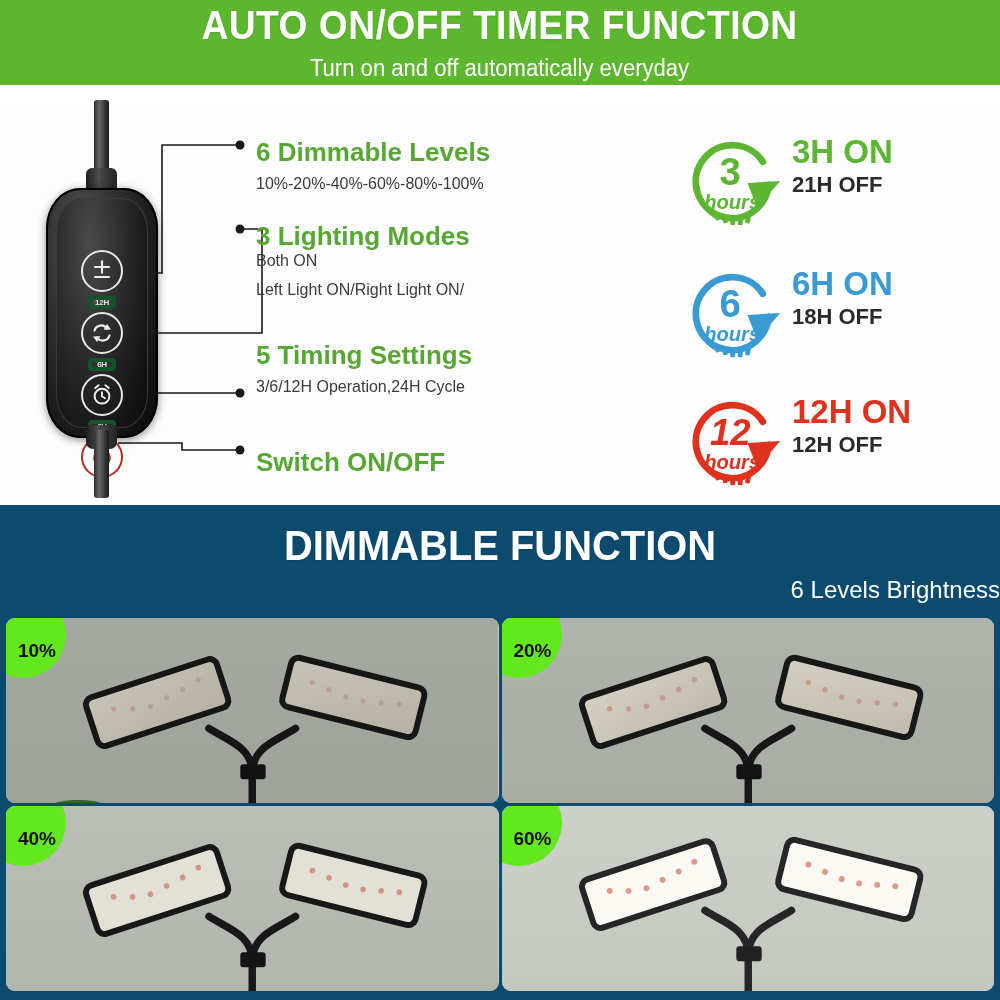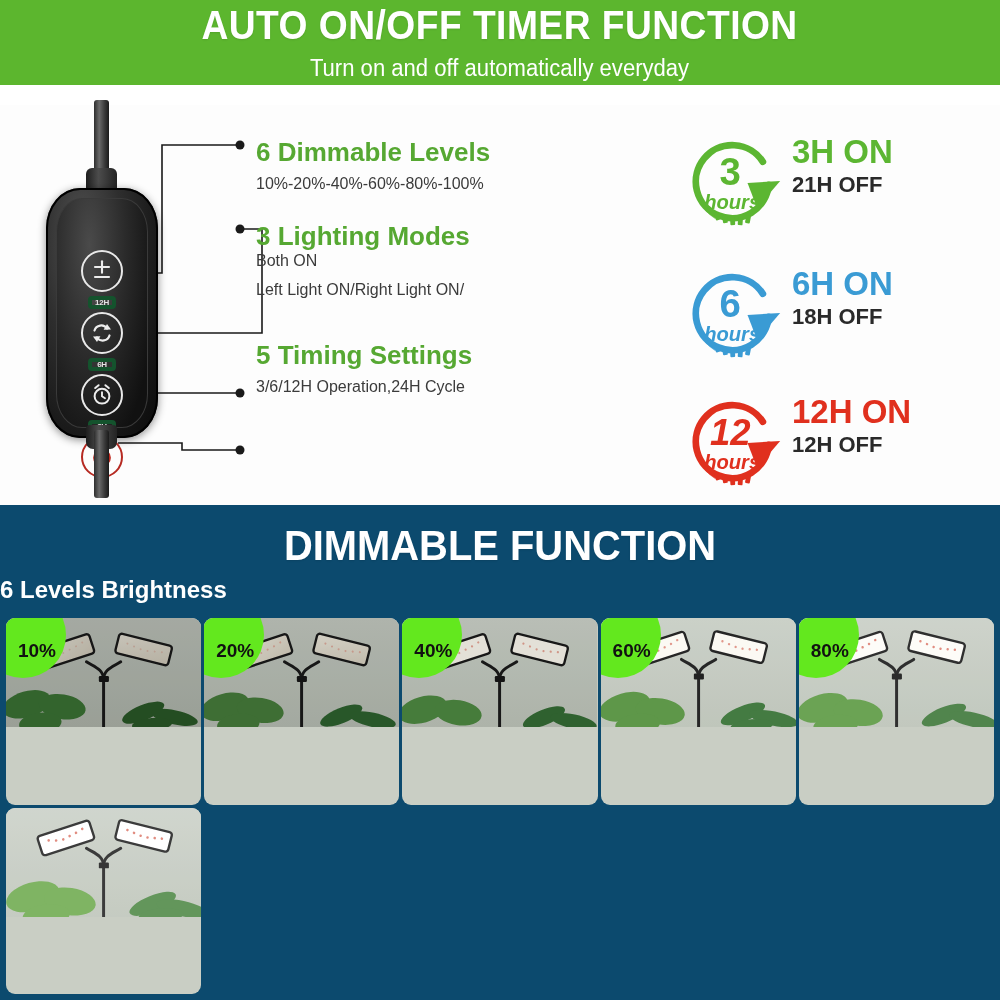--- a/index.html
+++ b/index.html
@@ -116,27 +116,27 @@
     position:absolute; left:0; top:505px; width:1000px; height:619px;
     background:#0c4a6e;
   }
   .lower .h1{
     position:absolute; left:0; top:20px; width:1000px; text-align:center;
     color:#ffffff; font-size:42px; font-weight:bold; line-height:1;
     transform:scaleX(.95);
     text-shadow:0 1px 2px rgba(0,0,0,.10);
   }
   .lower .h2{
-    position:absolute; left:0; top:73px; width:1000px; text-align:left;
-    color:#ffffff; font-size:24px; font-weight:700; line-height:1;
+    position:absolute; left:0; top:73px; width:1000px; text-align:right;
+    color:#ffffff; font-size:24px; font-weight:400; line-height:1;
   }
 
   .grid{
     position:absolute; left:6px; top:113px; width:988px; height:376px;
-    display:grid; grid-template-columns:repeat(5,1fr); grid-template-rows:repeat(2,1fr);
+    display:grid; grid-template-columns:repeat(2,1fr); grid-template-rows:repeat(2,1fr);
     gap:3px;
   }
   .cell{
     position:relative; overflow:hidden; border-radius:9px;
     background:#c9cec4;
   }
   .cell .photo{ position:absolute; inset:0; }
   .pct{
     position:absolute; left:-26px; top:-26px;
     width:86px; height:86px; border-radius:50%;
@@ -234,20 +234,23 @@
     <div class="head">3 Lighting Modes</div>
     <div class="sub" style="margin-top:0;">Both ON</div>
     <div class="sub">Left Light ON/Right Light ON/</div>
   </div>
 
   <div class="feat" style="left:256px; top:225px;">
     <div class="head">5 Timing Settings</div>
     <div class="sub">3/6/12H Operation,24H Cycle</div>
   </div>
 
+  <div class="feat" style="left:256px; top:332px;">
+    <div class="head">Switch ON/OFF</div>
+  </div>
 
   <div class="trow" style="left:688px; top:28px;">
     <div class="tbadge">
       <svg viewBox="0 0 100 100" width="96" height="96">
         <path d="M78 30 A38 38 0 1 0 84 54" fill="none" stroke="#5cb632" stroke-width="7" stroke-linecap="round"></path>
         <polygon points="62,52 96,50 72,78" fill="#5cb632"></polygon>
         <g stroke="#5cb632" stroke-width="6" fill="none" stroke-linecap="butt">
           <path d="M20 78 A38 38 0 0 0 30 87" opacity=".85"></path>
         </g>
         <g fill="#5cb632">

